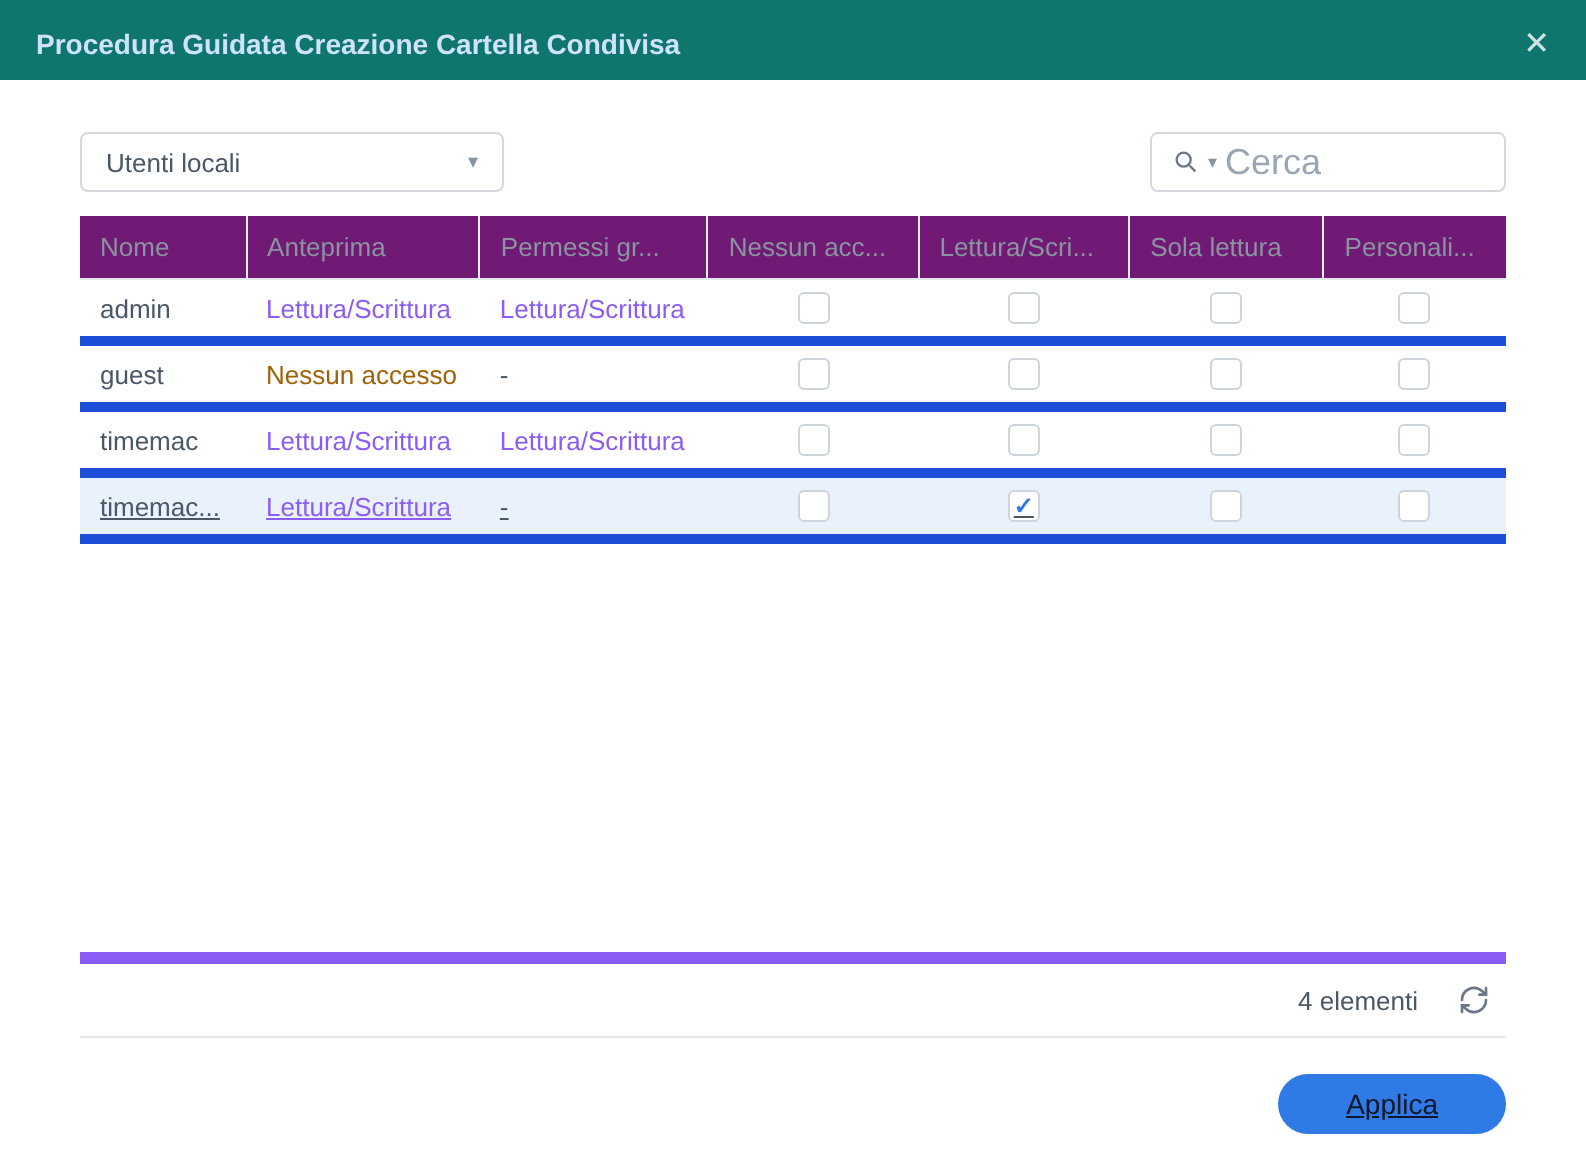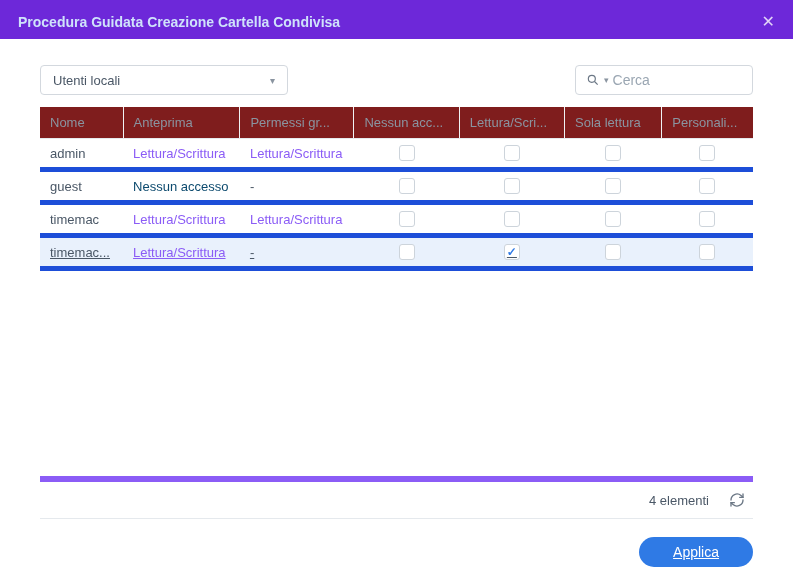--- a/index.html
+++ b/index.html
@@ -1,44 +1,44 @@
 <!DOCTYPE html>
 <html><head>
 <meta charset="utf-8">
 <style>
 * { margin:0; padding:0; box-sizing:border-box; font-family:-apple-system,BlinkMacSystemFont,"Segoe UI",Arial,sans-serif; }
 body { background:#fff; width:793px; height:585px; overflow:hidden; display:flex; flex-direction:column; }
-.header { background:#6d28d9; color:#fff; padding:0; }
+.header { background:#0f766e; color:#fff; padding:0; }
 .titlebar { display:flex; align-items:center; justify-content:space-between; padding:12px 18px 8px 18px; }
 .title { font-size:14px; font-weight:600; color:#cfe2fb; }
 .close { color:#fff; font-size:16px; cursor:pointer; opacity:.8; }
 .subtitle { padding:8px 32px 22px 32px; font-size:18px; font-weight:600; }
 .content { flex:1; padding:26px 40px 0 40px; display:flex; flex-direction:column; }
 .toolbar { display:flex; justify-content:space-between; margin-bottom:12px; }
-.select { position:relative; width:248px; height:30px; border:1px solid #d3d8de; border-radius:4px; display:flex; align-items:center; padding:0 12px; font-size:13px; color:#4a5766; cursor:pointer; }
+.select { position:relative; width:212px; height:30px; border:1px solid #d3d8de; border-radius:4px; display:flex; align-items:center; padding:0 12px; font-size:13px; color:#4a5766; cursor:pointer; }
 .select .caret { position:absolute; right:12px; font-size:10px; color:#8a94a0; }
 .search { width:178px; height:30px; border:1px solid #d3d8de; border-radius:4px; display:flex; align-items:center; padding:0 10px; gap:4px; }
 .search svg { width:14px; height:14px; }
 .search .caret-sm { font-size:9px; color:#8a94a0; }
-.search input { border:none; outline:none; flex:1; font-size:14px; color:#4a5766; width:100%; }
+.search input { border:none; outline:none; flex:1; font-size:18px; color:#4a5766; width:100%; }
 .search input::placeholder { color:#9aa6b2; }
 table { width:100%; border-collapse:collapse; font-size:13px; }
-th { text-align:left; font-weight:400; color:#8a94a0; padding:8px 10px; border-bottom:1px solid #e5e9ed; border-right:1px solid #f0f2f4; white-space:nowrap; overflow:hidden; text-overflow:ellipsis; background:#7f1d1d; }
+th { text-align:left; font-weight:400; color:#8a94a0; padding:8px 10px; border-bottom:1px solid #e5e9ed; border-right:1px solid #f0f2f4; white-space:nowrap; overflow:hidden; text-overflow:ellipsis; background:#701a75; }
 th:last-child { border-right:none; }
 td { padding:6px 10px; border-bottom:5px solid #1d4ed8; white-space:nowrap; overflow:hidden; text-overflow:ellipsis; color:#4a5766; }
 .orange { color:#8b5cf6; }
-.red { color:#0c4a6e; }
+.red { color:#a16207; }
 tr.sel td { background:#e9f1fc;text-decoration:underline; }
 .cb { width:16px; height:16px; border:1px solid #cdd4db; border-radius:3px; margin:0 auto; display:flex; align-items:center; justify-content:center; cursor:pointer; background:#fff; }
 .cb.checked::after { content:"✓"; color:#2f7ae5; font-size:12px; font-weight:700; line-height:1; }
 td.center { text-align:center; }
 .footer-row { margin-top:auto; border-top:6px solid #8b5cf6; border-bottom:1px solid #e5e9ed; padding:10px 8px; display:flex; justify-content:flex-end; align-items:center; gap:20px; color:#4a5766; font-size:13px; }
 .refresh-icon { width:16px; height:16px; cursor:pointer; color:#6b7785; }
 .actions { padding:18px 40px 18px 0; display:flex; justify-content:flex-end; }
-.btn-primary { background:#2f7ae5; color:#ffffff; border:none; border-radius:16px; padding:7px 34px; font-size:14px; font-weight:500; cursor:pointer;text-decoration:underline; }
+.btn-primary { background:#2f7ae5; color:#0f172a; border:none; border-radius:16px; padding:7px 34px; font-size:14px; font-weight:500; cursor:pointer;text-decoration:underline; }
 col.c-name{width:82px} col.c-prev{width:104px} col.c-grp{width:100px} col.c-na{width:104px} col.c-rw{width:104px} col.c-ro{width:96px} col.c-cu{width:90px}
 </style>
 </head>
 <body>
 
 <div class="header">
   <div class="titlebar">
     <div class="title">Procedura Guidata Creazione Cartella Condivisa</div>
     <div class="close">✕</div>
   </div>

